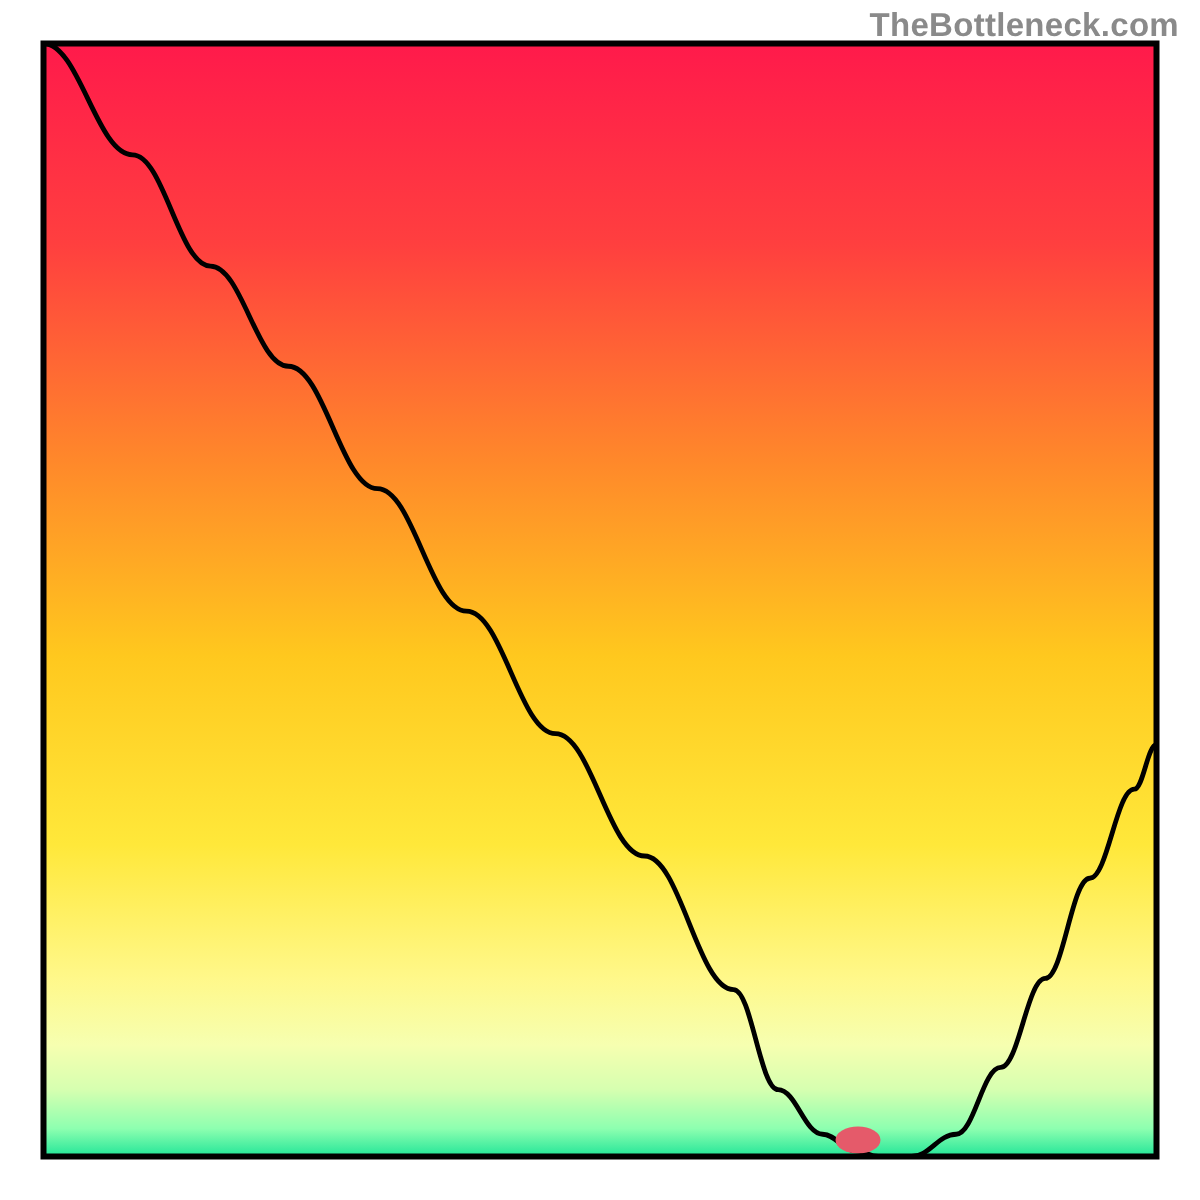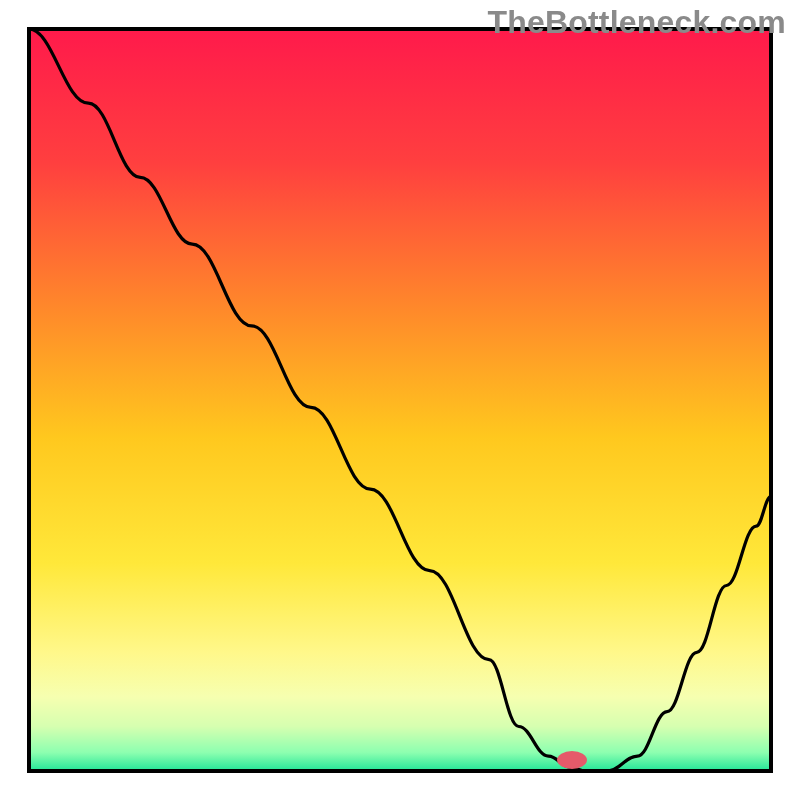--- a/index.html
+++ b/index.html
@@ -12,21 +12,21 @@
   }
   .stage {
     position: relative;
     width: 800px;
     height: 800px;
   }
   .watermark {
     position: absolute;
     top: 4px;
     right: 14px;
-    font-size: 32px;
+    font-size: 22px;
     font-weight: 600;
     color: #8a8a8a;
     letter-spacing: 0.2px;
     user-select: none;
   }
   svg {
     display: block;
   }
 </style>
 </head>

